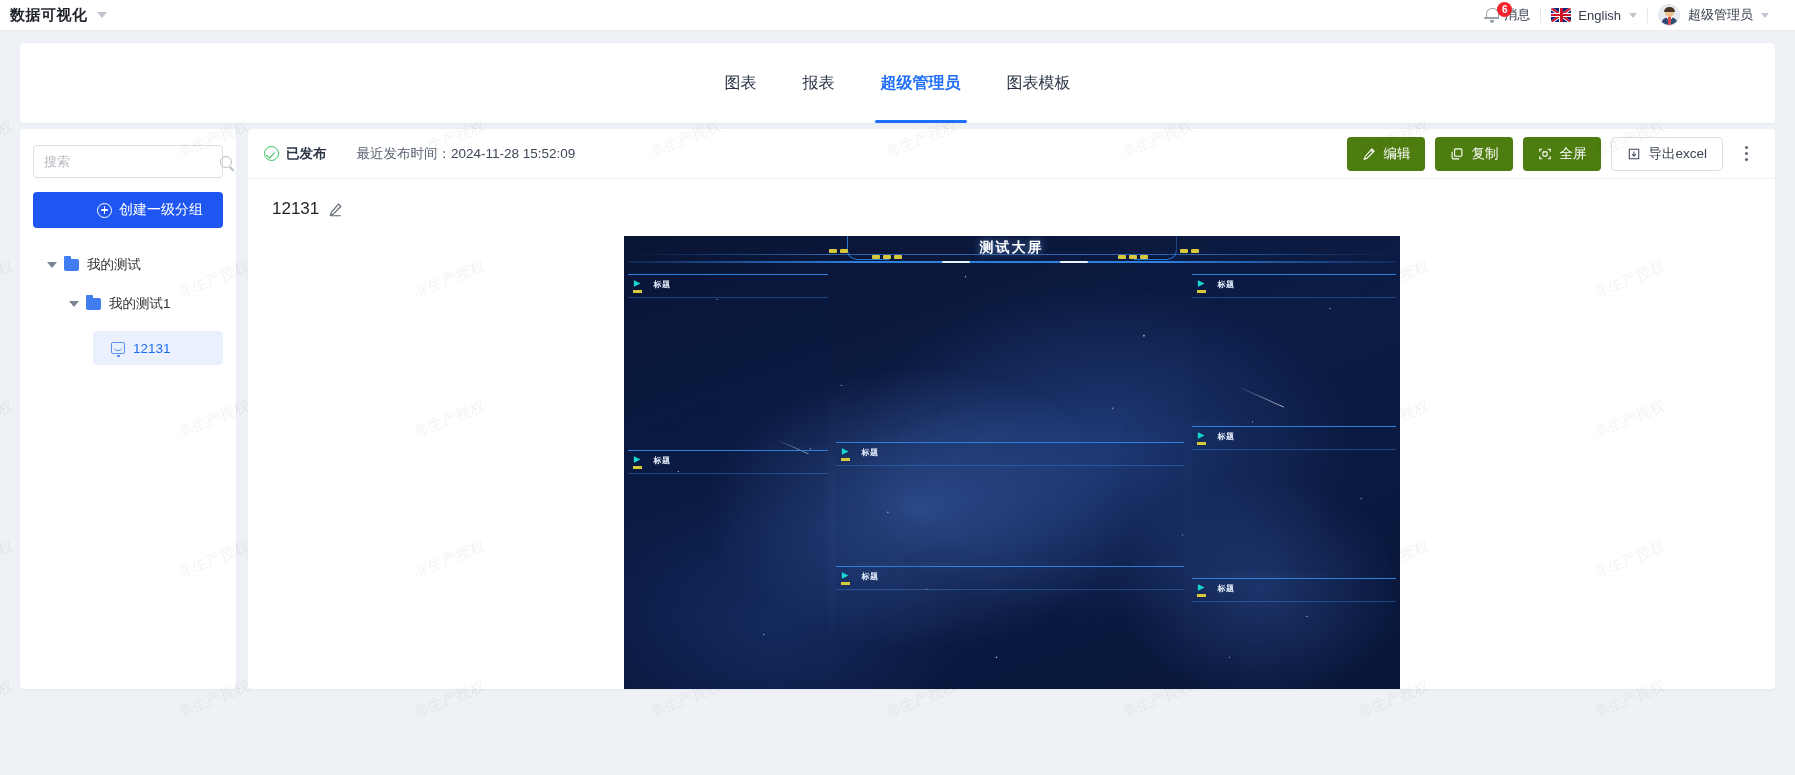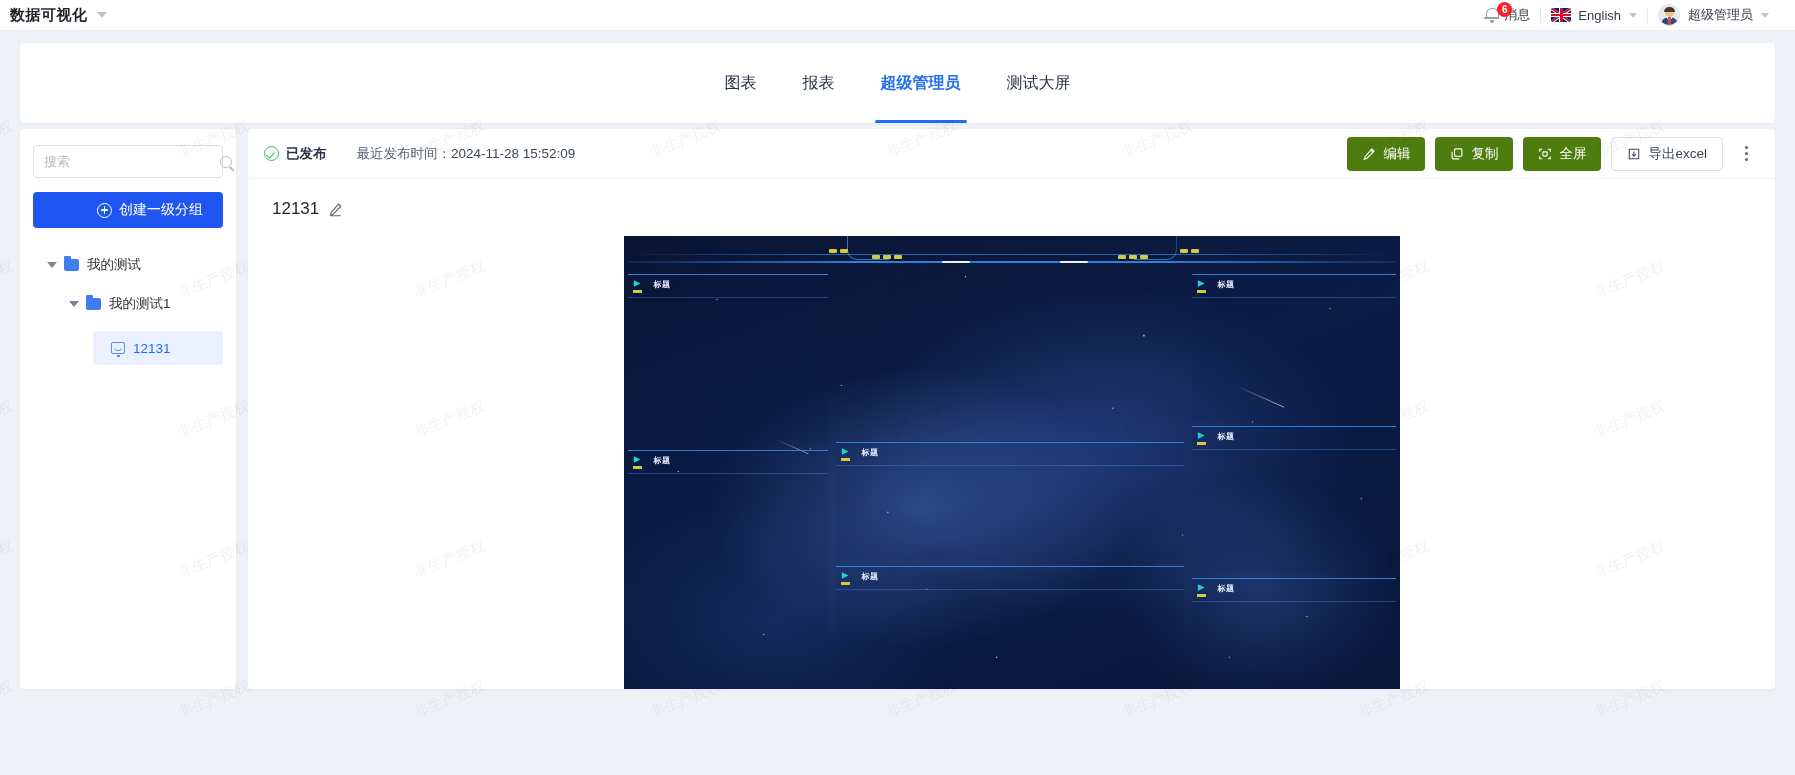--- a/index.html
+++ b/index.html
@@ -430,21 +430,21 @@
       <span class="caret-sm"></span>
     </div>
   </div>
 </div>
 
 <div class="tabcard">
   <div class="tabs">
     <div class="tab">图表</div>
     <div class="tab">报表</div>
     <div class="tab active">超级管理员</div>
-    <div class="tab">测试大屏</div>
+    <div class="tab">图表模板</div>
   </div>
 </div>
 
 <div class="main">
 
   <div class="sidebar">
     <div class="search-box">
       <input type="text" placeholder="搜索" style="">
       <span class="mag"></span>
     </div>
@@ -534,20 +534,21 @@
     <div class="preview-wrap">
       <div class="dashboard">
         <div class="stars"></div>
         <div class="meteor" style="left:610px;top:160px;"></div>
         <div class="meteor" style="left:150px;top:210px;width:36px;opacity:.6;"></div>
 
         <div class="dash-header">
           <div class="hline2"></div>
           <div class="hline"></div>
           <div class="notch"></div>
+          <div class="dash-title">测试大屏</div>
           <span class="deco-chip" style="left:248px;top:19px;"></span>
           <span class="deco-chip" style="left:259px;top:19px;"></span>
           <span class="deco-chip" style="left:270px;top:19px;"></span>
           <span class="deco-chip" style="left:494px;top:19px;"></span>
           <span class="deco-chip" style="left:505px;top:19px;"></span>
           <span class="deco-chip" style="left:516px;top:19px;"></span>
           <span class="deco-chip" style="left:205px;top:13px;"></span>
           <span class="deco-chip" style="left:216px;top:13px;"></span>
           <span class="deco-chip" style="left:556px;top:13px;"></span>
           <span class="deco-chip" style="left:567px;top:13px;"></span>

